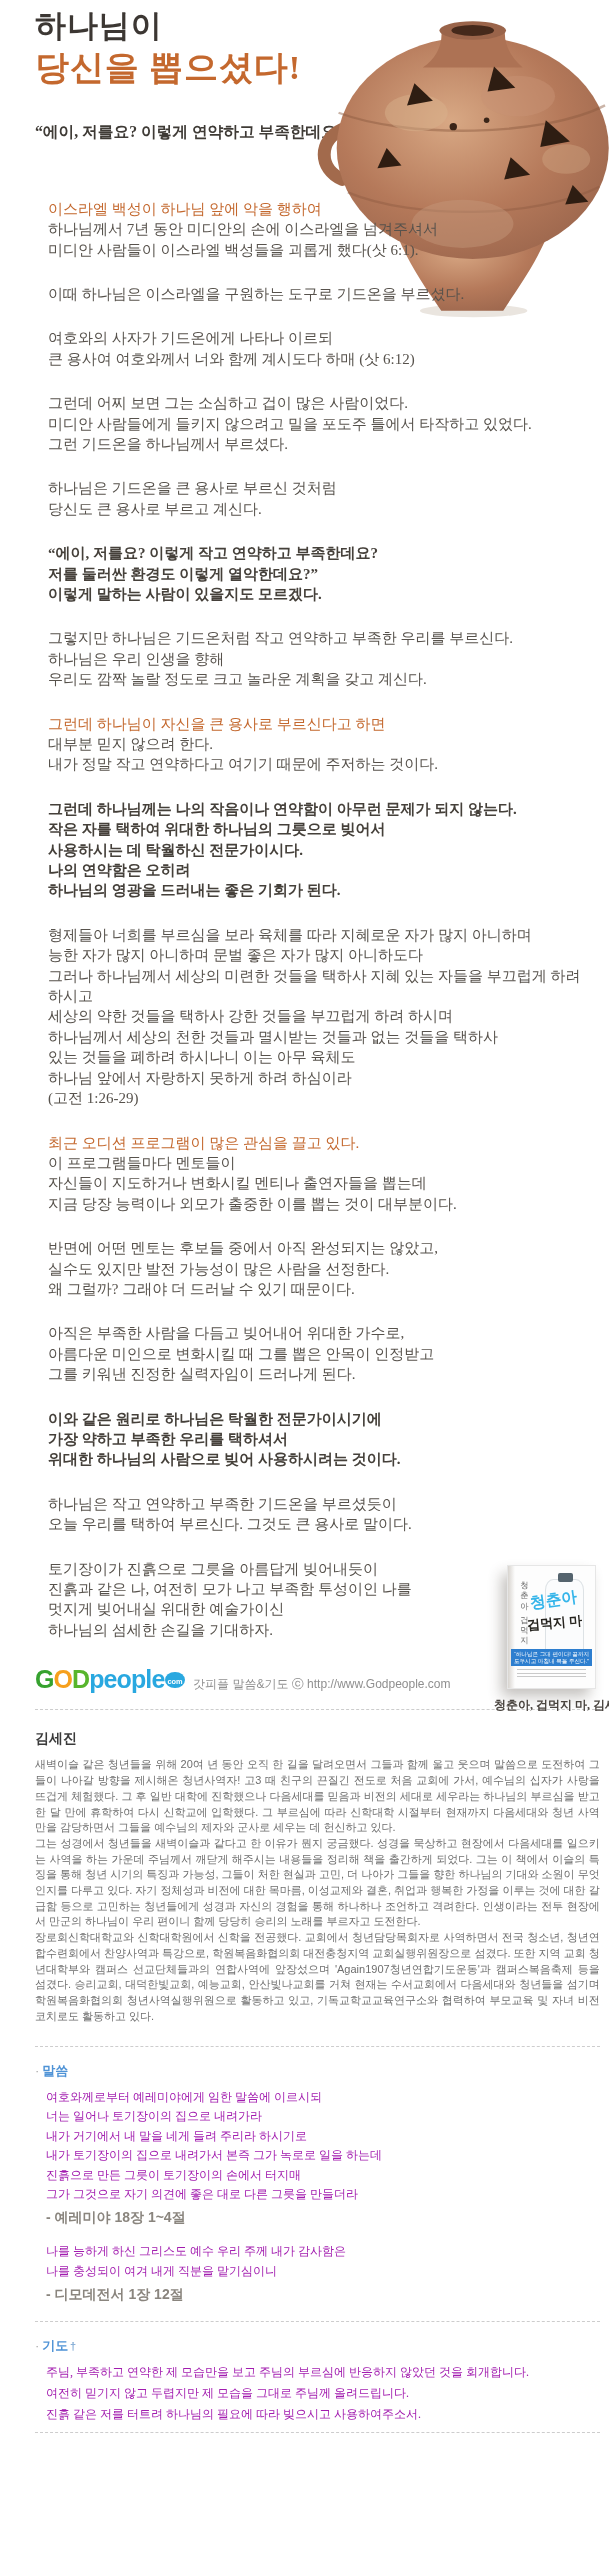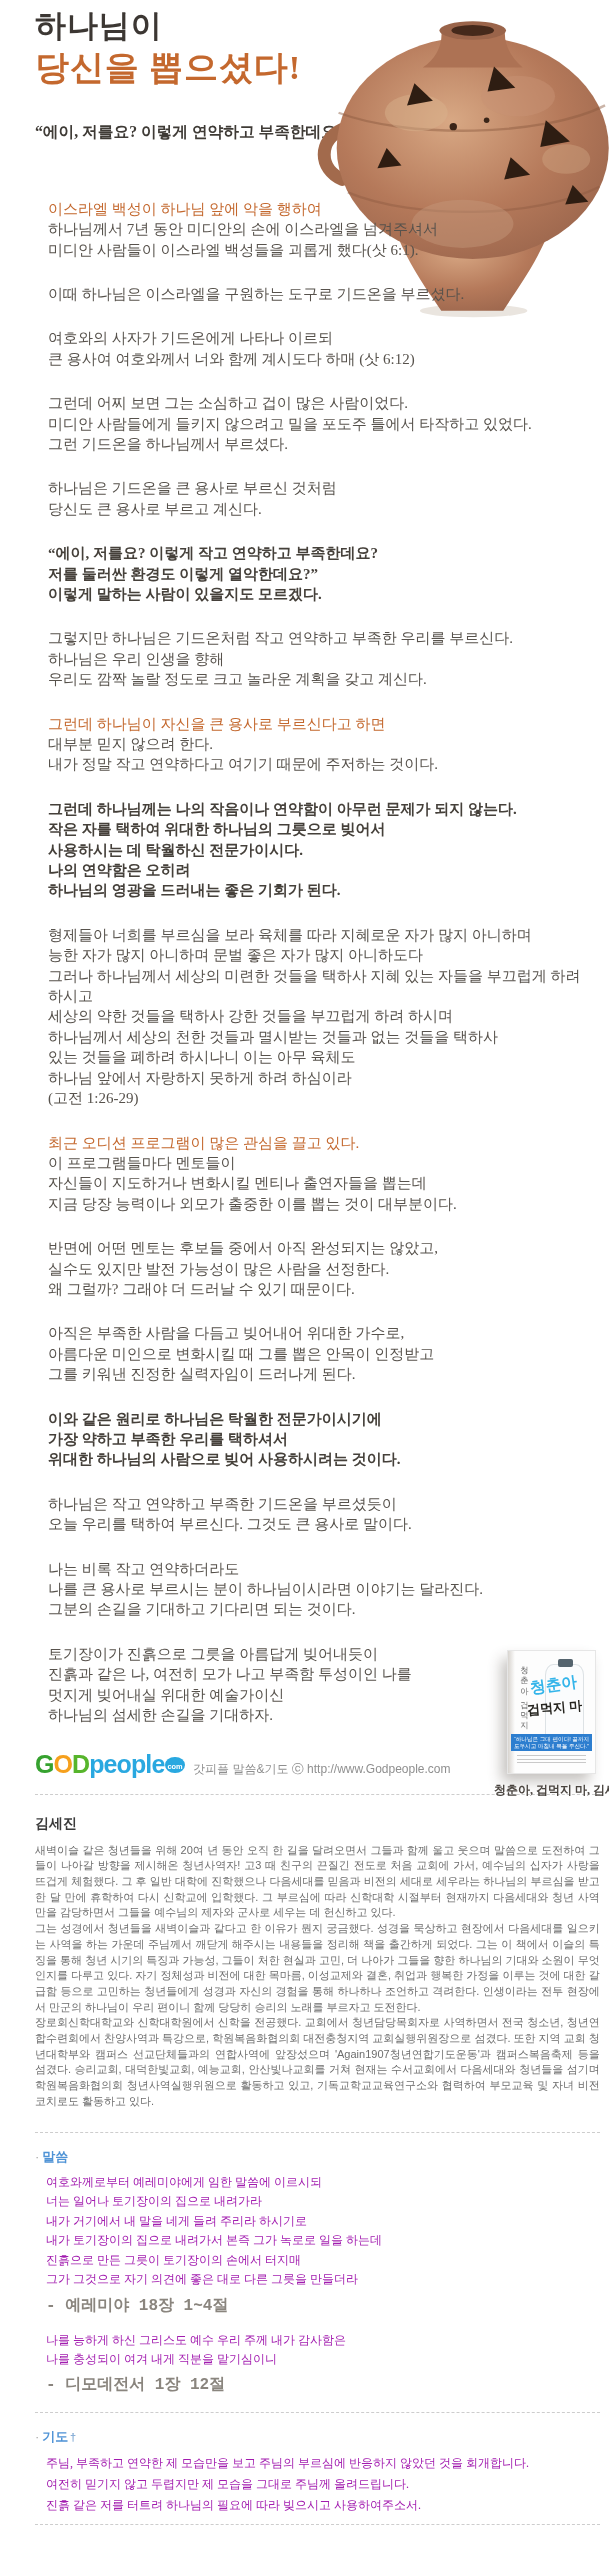--- a/index.html
+++ b/index.html
@@ -57,22 +57,22 @@
   .bio p{font-size:11px;line-height:15.7px;color:#6e6e6e;text-align:justify;margin:0;}
   
   .sect{margin:0 9.3px 0 35px;}
   .sect-heading{font-size:13px;font-weight:bold;color:#4f93d6;margin:15px 0 7.4px;
                 font-family:"Liberation Sans","DejaVu Sans",sans-serif;}
   .sect-bullet{color:#a8a8a8;font-weight:normal;margin-right:2.8px;}
   .sect-dagger{color:#7fa9d4;font-size:11px;margin-left:1.9px;}
   .sect-body{padding-left:11px;}
   .s-line{font-size:12px;line-height:19.5px;color:#a21caf;}
   .prayer .s-line,.apply .s-line{line-height:21px;}
-  .s-ref{font-size:16px;font-weight:bold;color:#8a857e;margin-top:4.6px;
-         font-family:Liberation Mono, monospace;}
+  .s-ref{font-size:14px;font-weight:bold;color:#8a857e;margin-top:4.6px;
+         font-family:Liberation Sans, sans-serif;}
   .s-group2{margin-top:15px;}
 </style>
 </head>
 <body>
 
 <div class="page">
 
   <div class="header">
     <svg class="pot" viewBox="0 0 328 335" xmlns="http://www.w3.org/2000/svg">
       <defs>
@@ -182,25 +182,20 @@
     <div class="para bold">
       <div class="line">이와 같은 원리로 하나님은 탁월한 전문가이시기에</div>
       <div class="line">가장 약하고 부족한 우리를 택하셔서</div>
       <div class="line">위대한 하나님의 사람으로 빚어 사용하시려는 것이다.</div>
     </div>
     <div class="para">
       <div class="line">하나님은 작고 연약하고 부족한 기드온을 부르셨듯이</div>
       <div class="line">오늘 우리를 택하여 부르신다. 그것도 큰 용사로 말이다.</div>
     </div>
     <div class="para">
-      <div class="line">나는 비록 작고 연약하더라도</div>
-      <div class="line">나를 큰 용사로 부르시는 분이 하나님이시라면 이야기는 달라진다.</div>
-      <div class="line">그분의 손길을 기대하고 기다리면 되는 것이다.</div>
-    </div>
-    <div class="para">
       <div class="line">토기장이가 진흙으로 그릇을 아름답게 빚어내듯이</div>
       <div class="line">진흙과 같은 나, 여전히 모가 나고 부족함 투성이인 나를</div>
       <div class="line">멋지게 빚어내실 위대한 예술가이신</div>
       <div class="line">하나님의 섬세한 손길을 기대하자.</div>
     </div>
   </div>
 
   <div class="credit-row">
     <div class="logo">
       <span class="logo-word"><span class="lg-g">G</span><span class="lg-o">O</span><span class="lg-d">D</span><span class="lg-people">people</span></span><span class="lg-badge">com</span><span class="tagline">갓피플 말씀&amp;기도 ⓒ http://www.Godpeople.com</span>

